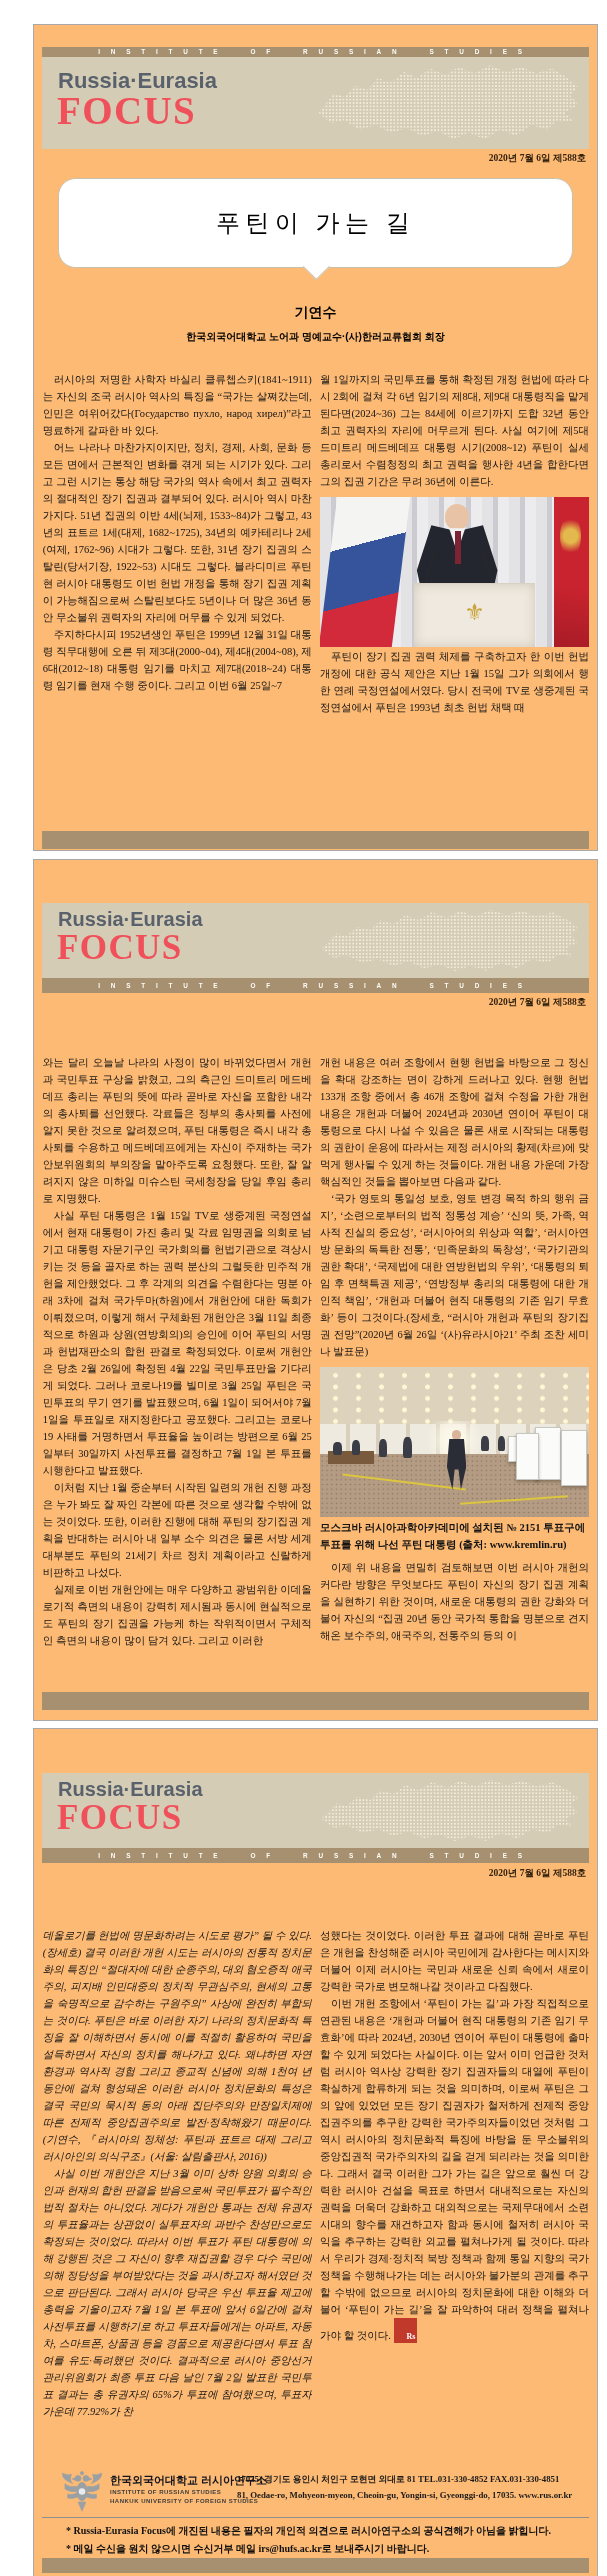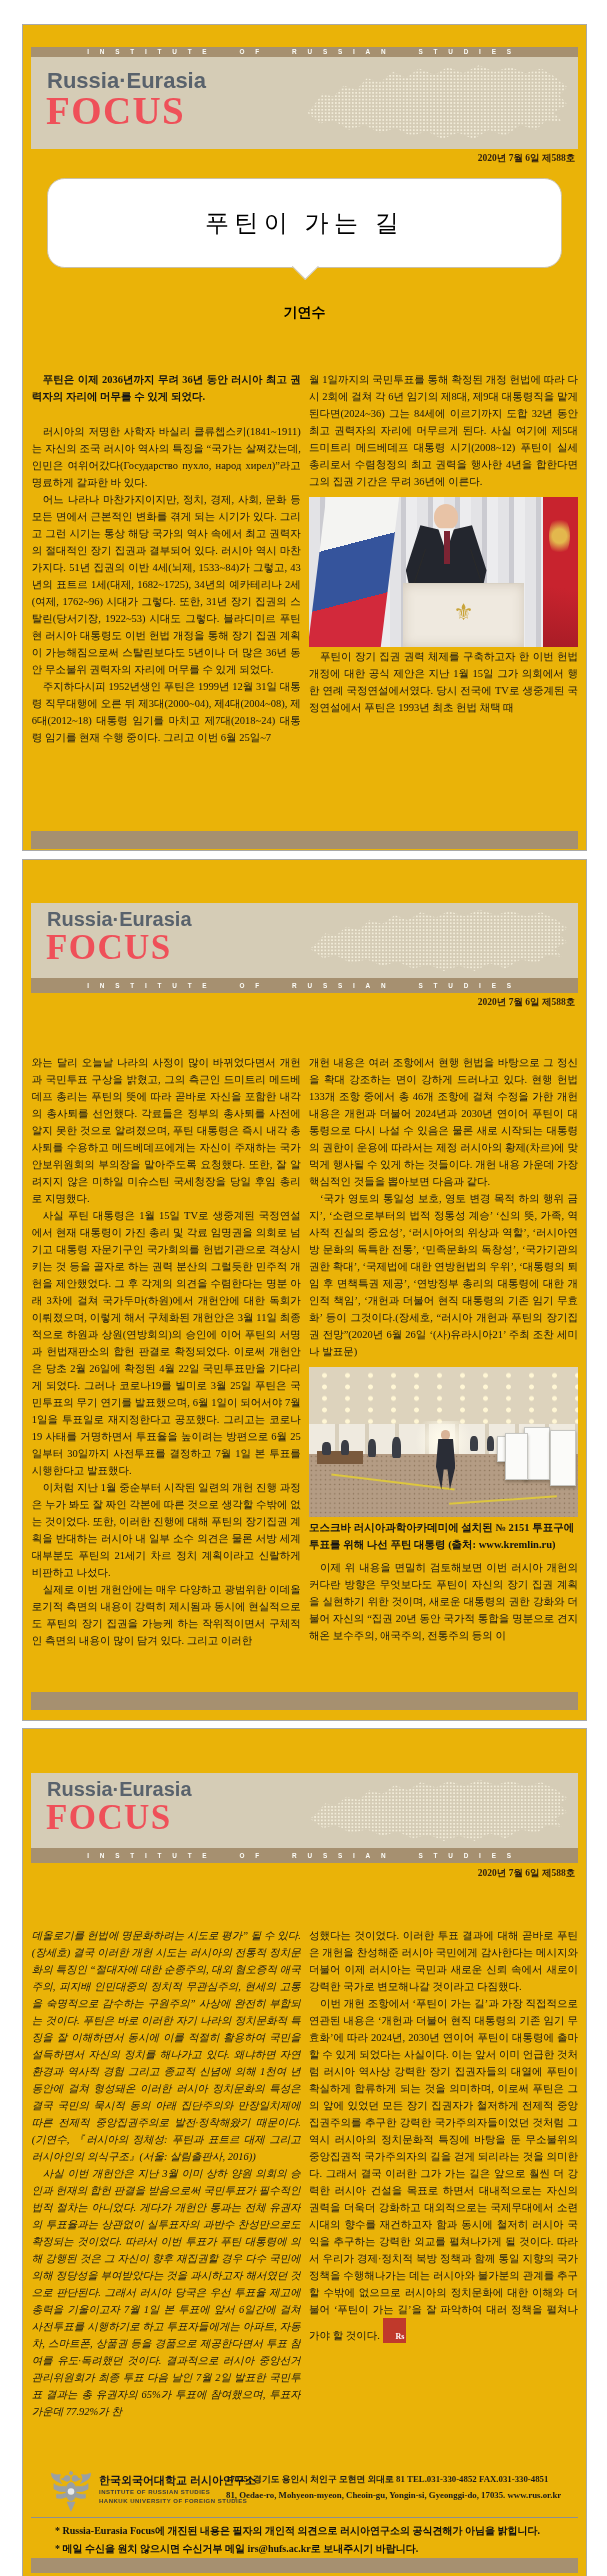--- a/index.html
+++ b/index.html
@@ -8,21 +8,21 @@
     --brand_gray:#59626c;
     --brand_red:#ef5059;
     --date_brown:#33220f;
     --box_tan:#c9c0aa;
     --page_border:#a9a9a9;
     --body_text:#141414;
   }
   html,body{margin:0;padding:0;}
   body{width:608px;height:2576px;position:relative;background:#ffffff;
        font-family:"Liberation Serif","DejaVu Serif",serif;}
-  .page{position:absolute;left:22px;width:563px;background:#eab308;border:0.7px solid var(--page_border);}
+  .page{position:absolute;left:33px;width:563px;background:#fdba74;border:0.7px solid var(--page_border);}
   #page1{top:24px;height:825px;}
   #page2{top:859px;height:860px;}
   #page3{top:1728px;height:848px;}
 
   .band{position:absolute;left:8px;right:8px;background:var(--band_tan);
         display:flex;align-items:center;justify-content:center;overflow:hidden;}
   .band .bt{font:700 6.4px "Liberation Sans","DejaVu Sans",sans-serif;color:#fdfdf8;
             letter-spacing:10.8px;word-spacing:9.5px;white-space:nowrap;}
 
   .masthead{position:absolute;left:8px;right:8px;background:var(--masthead_beige);overflow:hidden;}
@@ -120,23 +120,23 @@
     <div class="map" style="top:6.8px;bottom:6.8px;width:260px;"></div>
   </div>
   <div class="issue-date" style="top:127px;">2020년 7월 6일 제588호</div>
 
   <div class="title-box" style="top:153px;">
     <span class="t">푸틴이 가는 길</span>
   </div>
   <div class="tail" style="top:232px;"></div>
 
   <div class="author" style="top:279px;">기연수</div>
+  <div class="affil" style="top:305px;">한국외국어대학교 노어과 명예교수·(사)한러교류협회 회장</div>
 
   <div class="col col-l" style="top:346px;height:458px;">
-    <p class="lead">푸틴은 이제 2036년까지 무려 36년 동안 러시아 최고 권력자의 자리에 머무를 수 있게 되었다.</p>
     <p>러시아의 저명한 사학자 바실리 클류쳅스키(1841~1911)는 자신의 조국 러시아 역사의 특징을 “국가는 살쪄갔는데, 인민은 여위어갔다(Государство пухло, народ хирел)”라고 명료하게 갈파한 바 있다.</p>
     <p>어느 나라나 마찬가지이지만, 정치, 경제, 사회, 문화 등 모든 면에서 근본적인 변화를 겪게 되는 시기가 있다. 그리고 그런 시기는 통상 해당 국가의 역사 속에서 최고 권력자의 절대적인 장기 집권과 결부되어 있다. 러시아 역시 마찬가지다. 51년 집권의 이반 4세(뇌제, 1533~84)가 그렇고, 43년의 표트르 1세(대제, 1682~1725), 34년의 예카테리나 2세(여제, 1762~96) 시대가 그렇다. 또한, 31년 장기 집권의 스탈린(당서기장, 1922~53) 시대도 그렇다. 블라디미르 푸틴 현 러시아 대통령도 이번 헌법 개정을 통해 장기 집권 계획이 가능해짐으로써 스탈린보다도 5년이나 더 많은 36년 동안 무소불위 권력자의 자리에 머무를 수 있게 되었다.</p>
     <p>주지하다시피 1952년생인 푸틴은 1999년 12월 31일 대통령 직무대행에 오른 뒤 제3대(2000~04), 제4대(2004~08), 제6대(2012~18) 대통령 임기를 마치고 제7대(2018~24) 대통령 임기를 현재 수행 중이다. 그리고 이번 6월 25일~7</p>
   </div>
 
   <div class="col col-r" style="top:346px;height:458px;">
     <p class="cont">월 1일까지의 국민투표를 통해 확정된 개정 헌법에 따라 다시 2회에 걸쳐 각 6년 임기의 제8대, 제9대 대통령직을 맡게 된다면(2024~36) 그는 84세에 이르기까지 도합 32년 동안 최고 권력자의 자리에 머무르게 된다. 사실 여기에 제5대 드미트리 메드베데프 대통령 시기(2008~12) 푸틴이 실세 총리로서 수렴청정의 최고 권력을 행사한 4년을 합한다면 그의 집권 기간은 무려 36년에 이른다.</p>
     <div class="photo">
       <div class="ph1-curtain"></div>
       <div class="ph1-flag-ru"></div>

